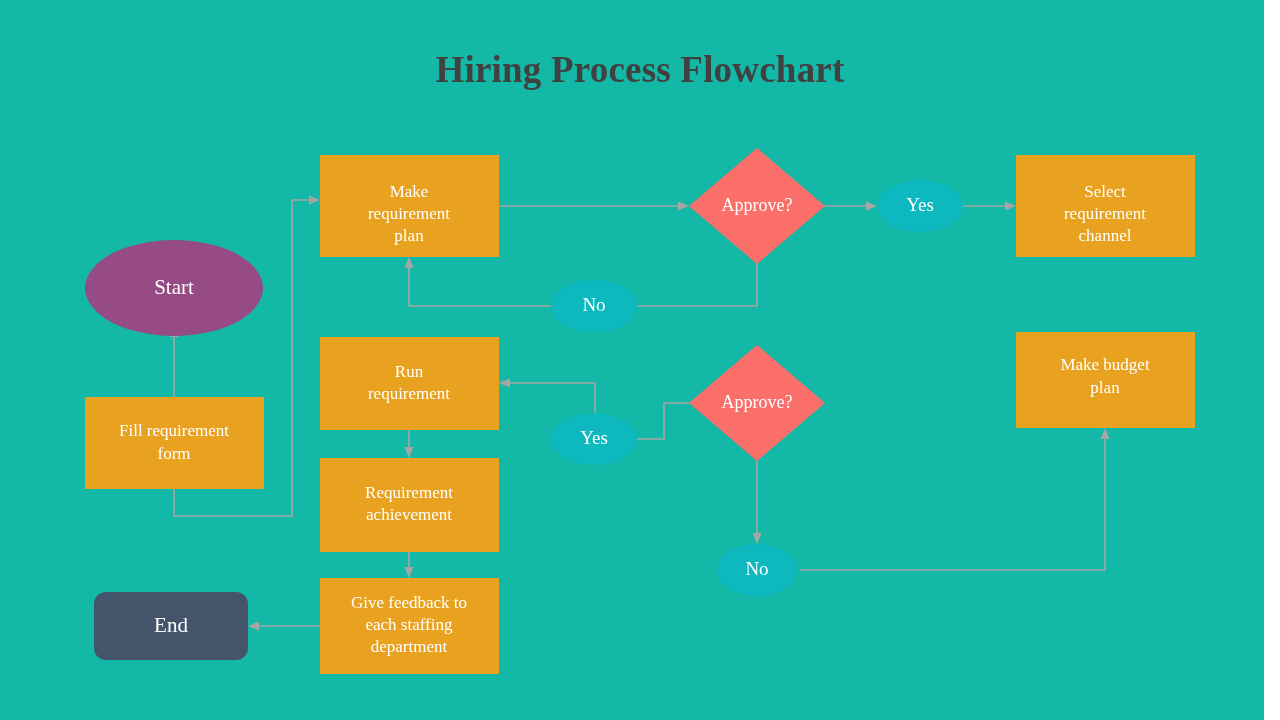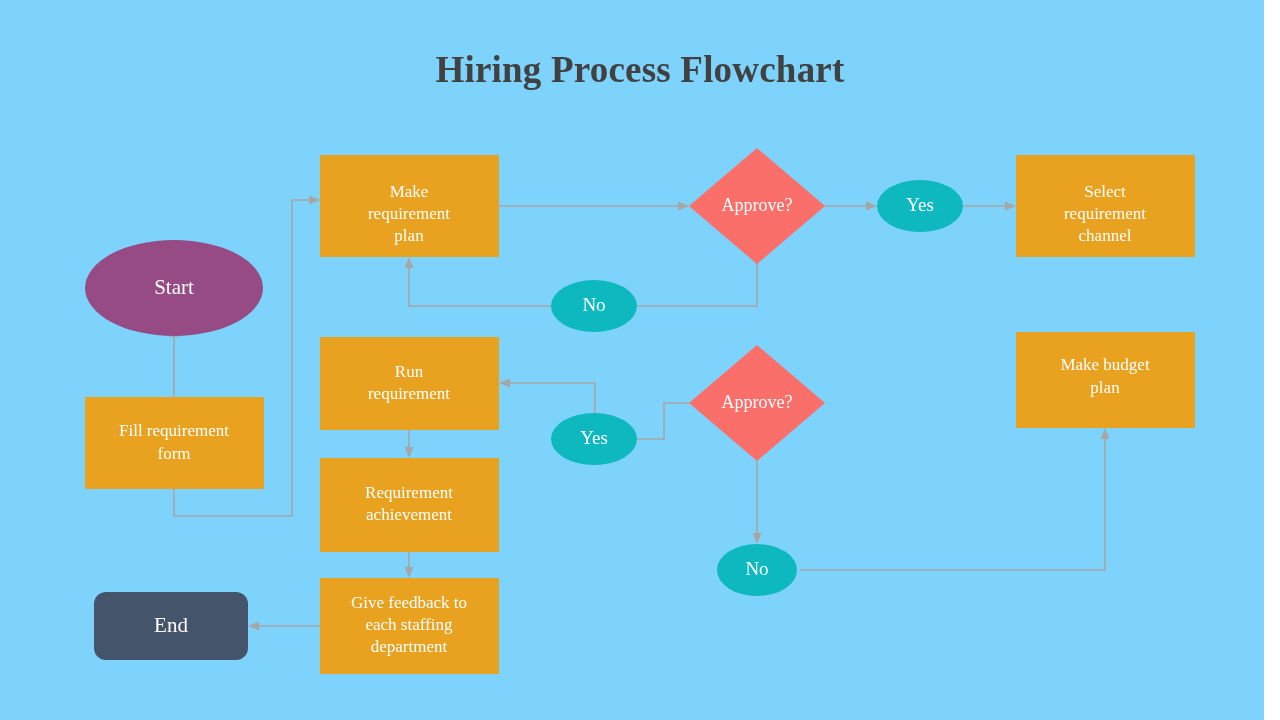--- a/index.html
+++ b/index.html
@@ -10,21 +10,21 @@
   body {
     width: 1280px;
     height: 720px;
     overflow: hidden;
     font-family: "Liberation Serif", serif;
   }
   #canvas {
     position: relative;
     width: 1264px;
     height: 720px;
-    background: #7dd3fc;
+    background: #14b8a6;
   }
   #title {
     position: absolute;
     left: 0;
     top: 48px;
     width: 1280px;
     text-align: center;
     font-family: "Liberation Serif", serif;
     font-weight: bold;
     font-size: 37px;

